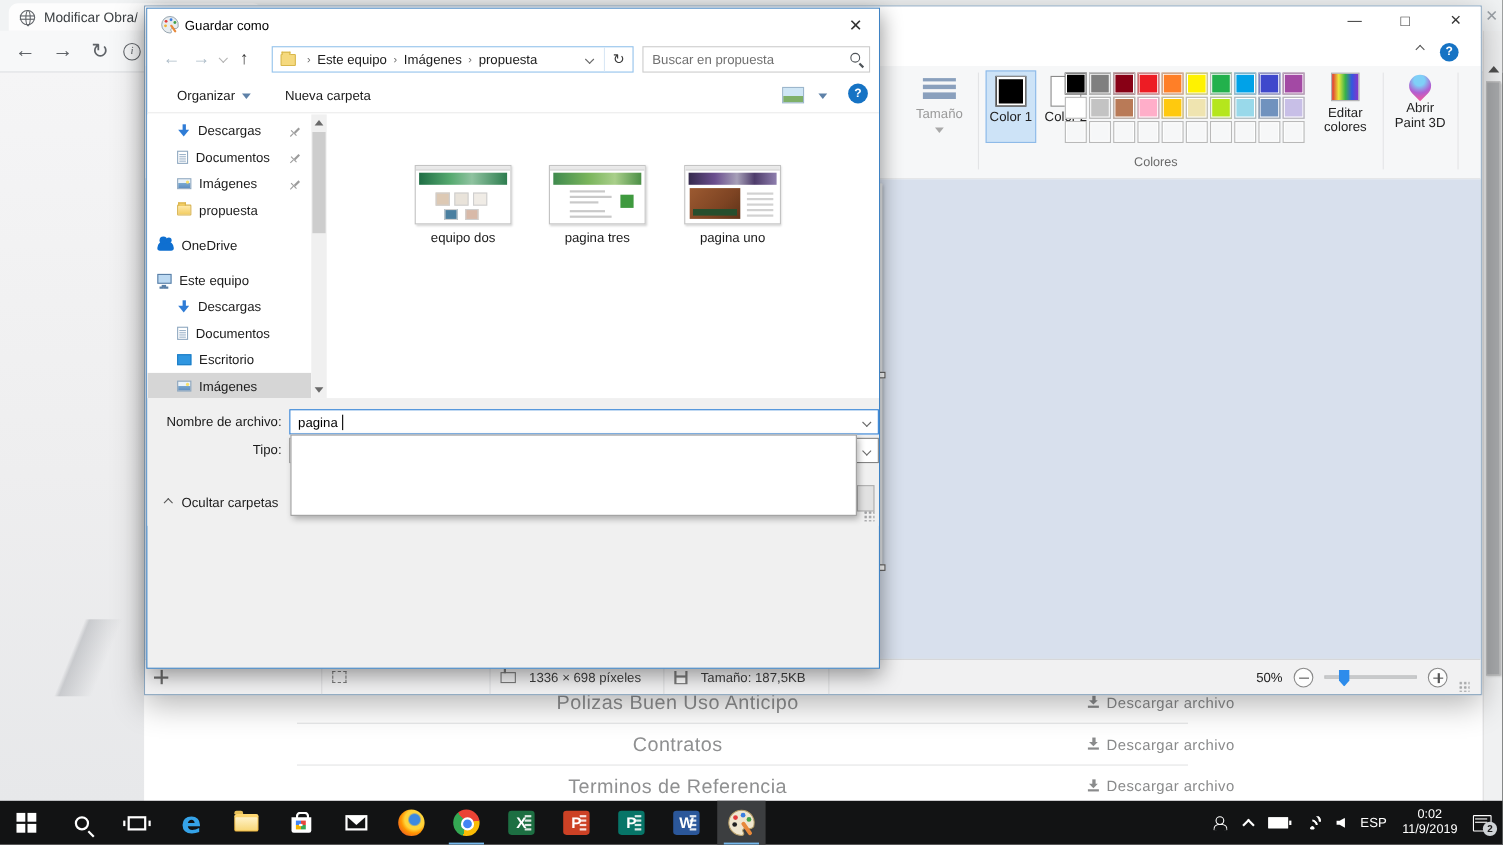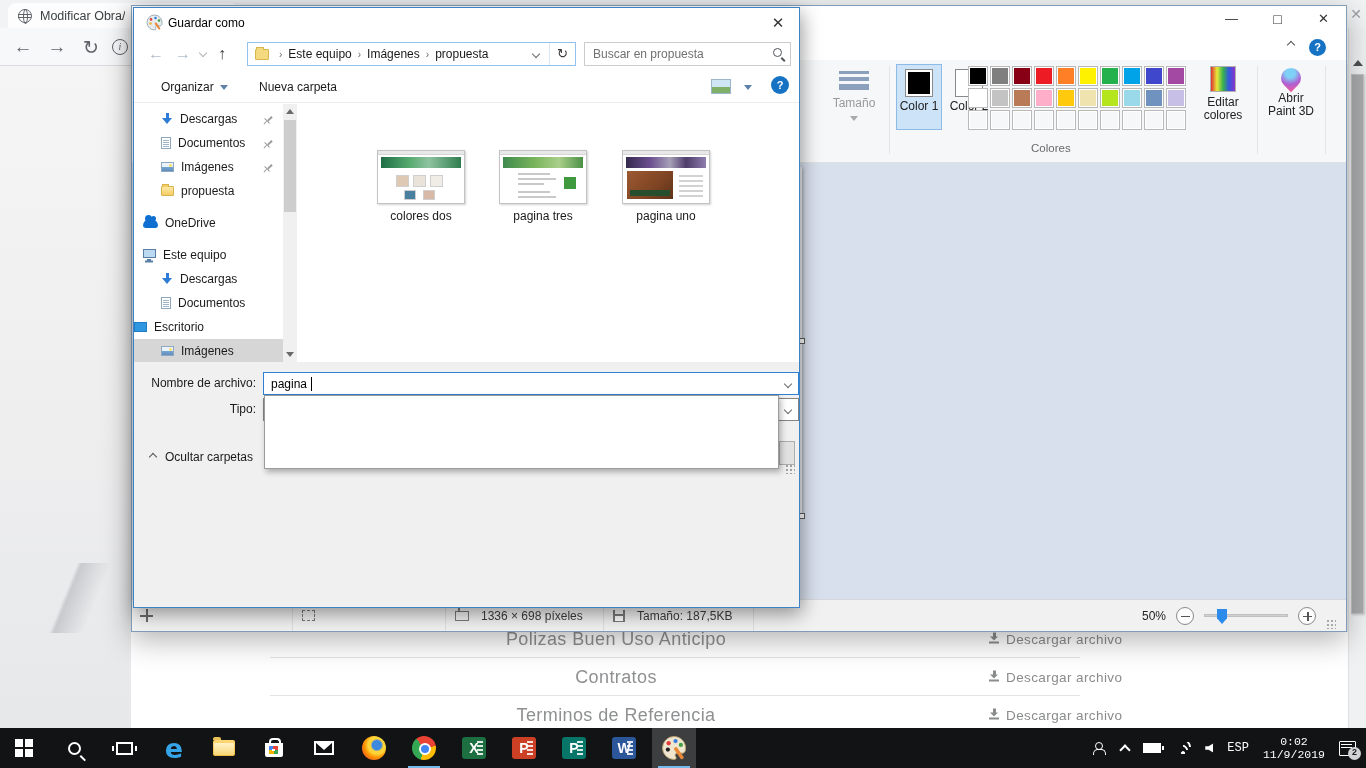--- a/index.html
+++ b/index.html
@@ -200,21 +200,21 @@
      background:conic-gradient(#e8453c 0 25%, #3aa757 0 50%, #f4b400 0 75%, #4285f4 0); outline:1px solid #fff; outline-offset:-4.5px; }
   .mailenv { width:20px; height:14px; border:2px solid #fff; position:relative; }
   .mailenv::before { content:""; position:absolute; left:-1px; top:-1px; border-left:9px solid transparent; border-right:9px solid transparent; border-top:8px solid #fff; }
   .ffox { width:24px; height:24px; border-radius:50%; background:radial-gradient(circle at 62% 38%, #3d89e0 0 22%, #ffd43a 30% 42%, #ff9500 58%, #e8552c 85%, #c13c5e 100%); }
   .chrome-ball { width:24px; height:24px; border-radius:50%; position:relative;
      background:conic-gradient(from -40deg, #ea4335 0 120deg, #fbbc05 120deg 235deg, #34a853 235deg 360deg); }
   .chrome-ball::after { content:""; position:absolute; left:7px; top:7px; width:8px; height:8px; border-radius:50%; background:#4285f4; border:2px solid #fff; }
   .offsq { width:24px; height:22px; border-radius:3px; color:#fff; font-weight:bold; font-size:14px; display:flex; align-items:center; justify-content:center; position:relative; }
   .offsq::after { content:""; position:absolute; right:3px; top:4px; width:6px; height:14px;
      background:linear-gradient(#fff 0 0) 0 0/6px 2px no-repeat, linear-gradient(#fff 0 0) 0 4px/6px 2px no-repeat, linear-gradient(#fff 0 0) 0 8px/6px 2px no-repeat, linear-gradient(#fff 0 0) 0 12px/6px 2px no-repeat; opacity:.85; }
-  .tray { position:absolute; right:0; top:0; height:40px; display:flex; align-items:center; gap:14px; padding-right:10px; color:#fff;font-family:Liberation Mono, monospace; }
+  .tray { position:absolute; right:0; top:0; height:40px; display:flex; align-items:center; gap:14px; padding-right:10px; color:#fff; }
   .tr-people { width:13px; height:13px; position:relative; }
   .tr-people::before { content:""; position:absolute; left:1px; top:0; width:6px; height:6px; border:1.5px solid #fff; border-radius:50%; }
   .tr-people::after { content:""; position:absolute; left:-1px; top:7.5px; width:11px; height:5px; border:1.5px solid #fff; border-bottom:none; border-radius:5px 5px 0 0; }
   .tr-chev { width:8px; height:8px; border-right:2px solid #fff; border-bottom:2px solid #fff; transform:rotate(-135deg); margin-top:4px; }
   .tr-batt { width:18px; height:10px; border:1.5px solid #fff; position:relative; background:#fff; }
   .tr-batt::after { content:""; position:absolute; right:-4px; top:2px; width:2px; height:4px; background:#fff; }
   .tr-wifi { width:16px; height:12px; position:relative; overflow:hidden; }
   .tr-wifi i { position:absolute; bottom:-1px; left:50%; transform:translateX(-50%) rotate(45deg); border:2px solid transparent; border-top-color:#fff; border-radius:50%; }
   .tr-wifi i:nth-child(1){ width:16px; height:16px; }
   .tr-wifi i:nth-child(2){ width:10px; height:10px; }
@@ -483,21 +483,21 @@
             <span>Este equipo</span>
           </div>
           <div class="nav-item" style="top: 163px; padding-left: 27px;">
             <span class="ic ic-down"></span>
             <span>Descargas</span>
           </div>
           <div class="nav-item" style="top: 187px; padding-left: 27px;">
             <span class="ic ic-doc"></span>
             <span>Documentos</span>
           </div>
-          <div class="nav-item" style="top: 211px; ">
+          <div class="nav-item" style="top: 211px; padding-left: 27px;">
             <span class="ic ic-desktop"></span>
             <span>Escritorio</span>
           </div>
           <div class="nav-item sel" style="top: 235px; padding-left: 27px;">
             <span class="ic ic-pic"></span>
             <span>Imágenes</span>
           </div>
         </div>
       <div class="nav-sb">
         <span class="a up"></span>
@@ -508,21 +508,21 @@
           <div class="file-item" style="left: 65px; top: 46px;">
             <div class="thumb t-dos">
               <div class="bar"></div>
               <div class="banner"></div>
               <div class="ph" style="left: 18px; background: rgb(221, 201, 180);"></div>
               <div class="ph" style="left: 35px; background: rgb(233, 227, 218);"></div>
               <div class="ph" style="left: 52px; background: rgb(240, 236, 230);"></div>
               <div class="ph2" style="left: 26px; background: rgb(74, 127, 160);"></div>
               <div class="ph2" style="left: 45px; background: rgb(216, 185, 168);"></div>
             </div>
-            <div class="fname">colores dos</div>
+            <div class="fname">equipo dos</div>
           </div>
           <div class="file-item" style="left: 187px; top: 46px;">
             <div class="thumb t-tres">
               <div class="bar"></div>
               <div class="banner"></div>
               <div class="ln" style="top: 22px; width: 32px;"></div>
               <div class="ln" style="top: 27px; width: 38px;"></div>
               <div class="ln" style="top: 32px; width: 26px;"></div>
               <div class="ln" style="top: 40px; width: 32px;"></div>
               <div class="ln" style="top: 45px; width: 38px;"></div>

